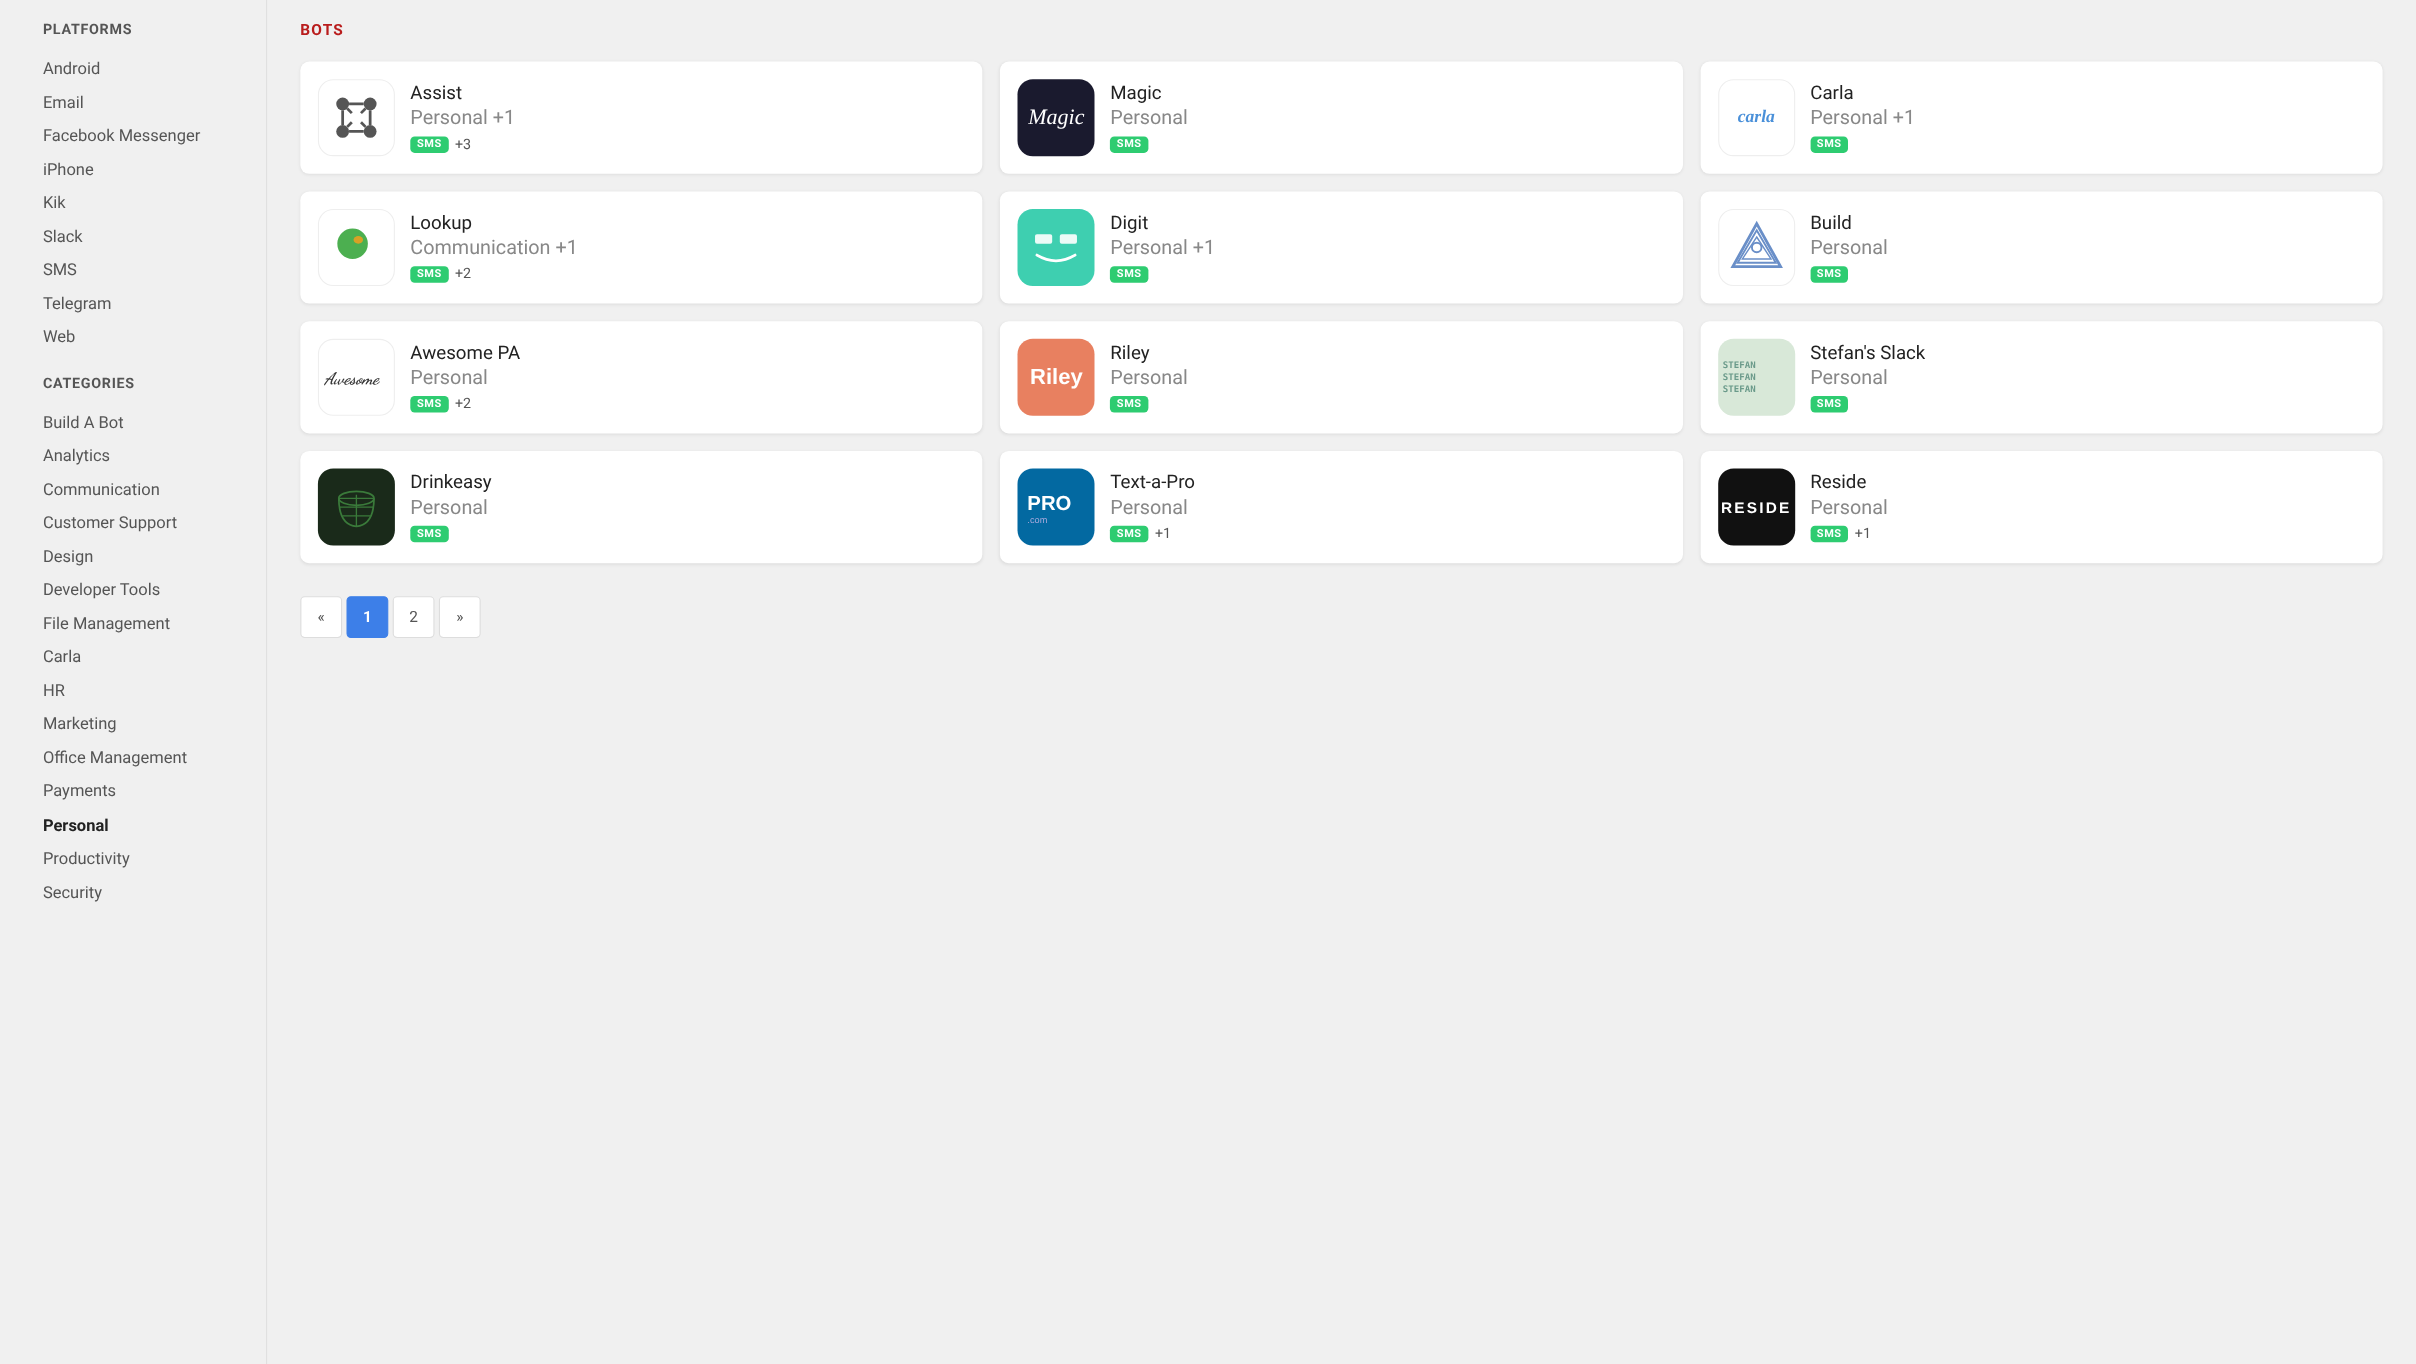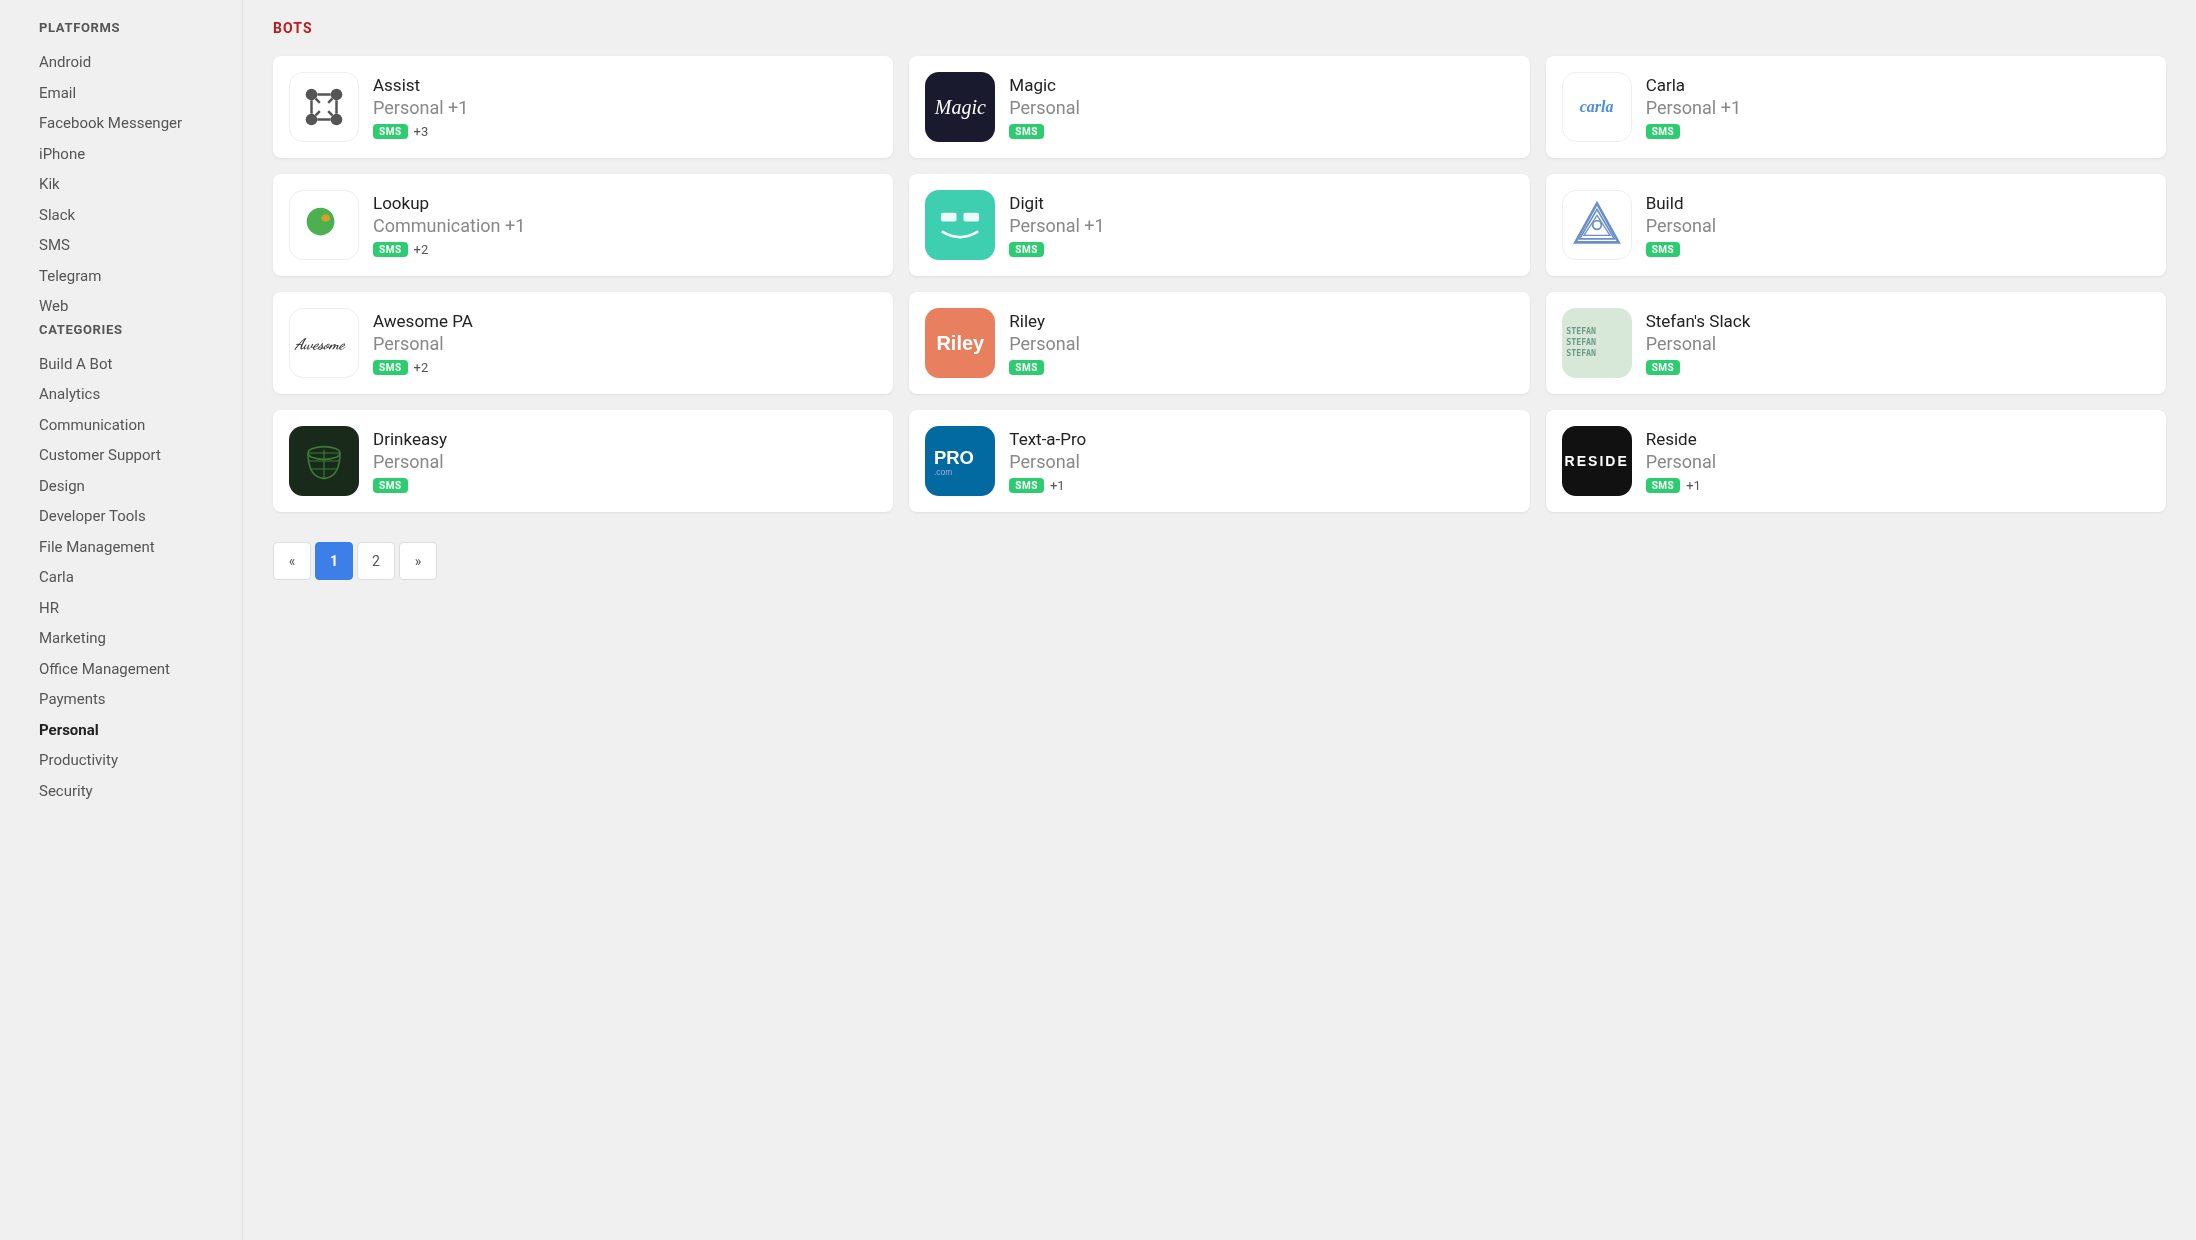--- a/index.html
+++ b/index.html
@@ -20,20 +20,21 @@
       background: #f0f0f0;
       padding: 20px 20px 20px 16px;
       border-right: 1px solid #ddd;
     }
     .sidebar-section-title {
       font-size: 13px;
       font-weight: 700;
       color: #555;
       letter-spacing: 0.05em;
       margin-bottom: 12px;
+      margin-top: 20px;
       text-transform: uppercase;
     }
     .sidebar-section-title:first-child {
       margin-top: 0;
     }
     .sidebar-item {
       font-size: 15px;
       color: #555;
       padding: 4px 0;
       cursor: pointer;

